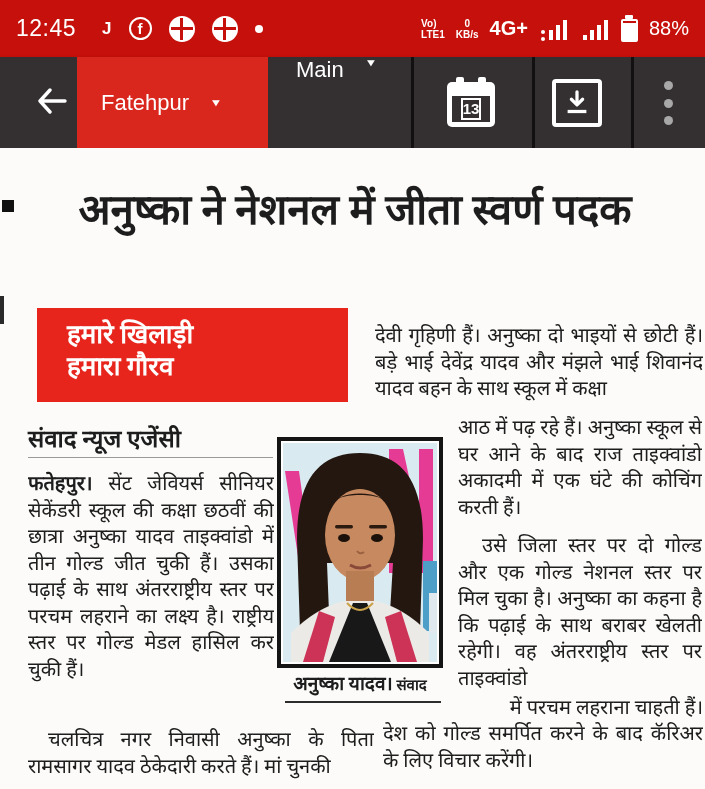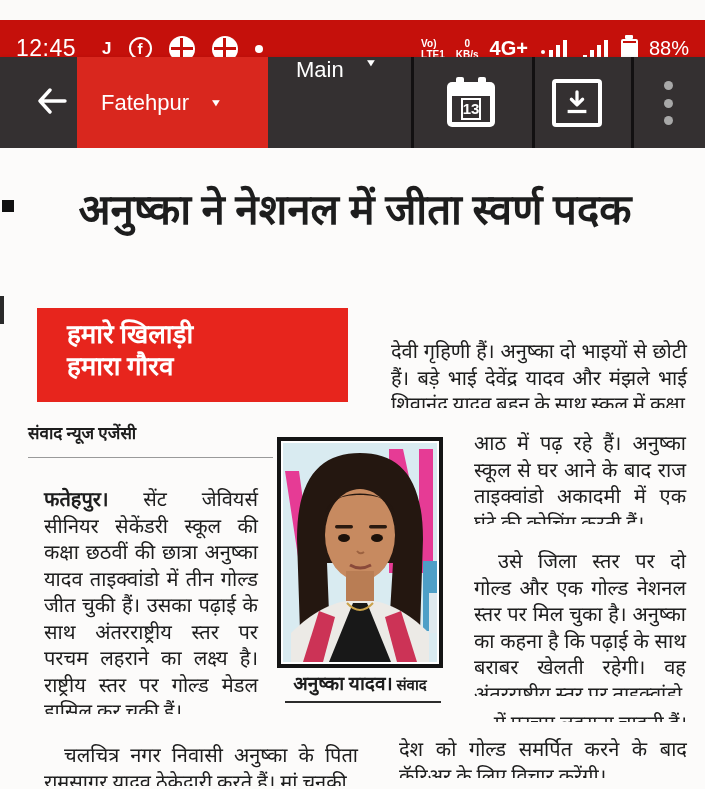--- a/index.html
+++ b/index.html
@@ -5,21 +5,21 @@
   html,body{margin:0;padding:0;background:#555;}
   .screen{
     position:relative;width:705px;height:789px;overflow:hidden;
     background:#fbfaf9;font-family:"Liberation Sans",sans-serif;
     -webkit-font-smoothing:antialiased;
   }
   
   .statusbar{
     position:absolute;left:0;top:0;width:705px;height:57px;
     background:#c5100b;color:#fff;display:flex;align-items:center;
-    padding:0 16px;box-sizing:border-box;margin-top:20px;
+    padding:0 16px;box-sizing:border-box;
   }
   .sb-time{font-size:23px;font-weight:400;letter-spacing:.5px;}
   .sb-left-icons{display:flex;align-items:center;gap:17px;margin-left:26px;}
   .sb-j{font-size:17px;font-weight:bold;}
   .sb-fb{width:23px;height:23px;border:2px solid #fff;border-radius:50%;
     display:flex;align-items:center;justify-content:center;
     font-size:15px;font-weight:bold;box-sizing:border-box;}
   .sb-app{width:26px;height:26px;border-radius:50%;background:#fff;position:relative;}
   .sb-app:before,.sb-app:after{content:"";position:absolute;background:#c5100b;}
   .sb-app:before{left:11.5px;top:2px;width:3px;height:22px;}
@@ -73,23 +73,23 @@
     font-size:42px;font-weight:bold;letter-spacing:0;line-height:52px;}
   .subheadline{position:absolute;left:60px;top:108px;width:590px;text-align:center;
     font-size:27px;font-weight:bold;line-height:34px;}
   .badge{position:absolute;left:37px;top:160px;width:311px;height:94px;background:#e7251d;
     color:#fff;font-weight:bold;font-size:26px;line-height:32px;
     padding:11px 0 0 30px;box-sizing:border-box;}
   .badge-tag{position:absolute;left:227px;top:4px;width:81px;height:55px;background:#ffd40e;
     clip-path:polygon(0 0,100% 0,100% 72%,22% 72%,0 100%);
     display:flex;justify-content:center;color:#7c1208;
     font-size:25px;font-weight:bold;padding-top:4px;box-sizing:border-box;}
-  .byline{position:absolute;left:28px;top:273px;font-size:17px;font-weight:bold;}
+  .byline{position:absolute;left:28px;top:273px;font-size:24px;font-weight:bold;}
   .byline-rule{position:absolute;left:28px;top:309px;width:245px;height:1px;background:#9a9a9a;}
-  .bodytext{font-size:20px;line-height:26.5px;text-align:justify;margin:16px;}
+  .bodytext{font-size:20px;line-height:26.5px;text-align:justify;margin:0;}
   .colL1{position:absolute;left:28px;top:322px;width:246px;height:244px;overflow:hidden;}
   .colL2{position:absolute;left:28px;top:578px;width:346px;height:60px;overflow:hidden;}
   .colL2 p{text-indent:20px;}
   .dateline{font-weight:bold;}
   .colRA{position:absolute;left:375px;top:174px;width:328px;height:86px;overflow:hidden;}
   .colRB1{position:absolute;left:458px;top:266px;width:244px;height:110px;overflow:hidden;}
   .colRB2{position:absolute;left:458px;top:384px;width:244px;height:164px;overflow:hidden;}
   .colRB2 p{text-indent:24px;}
   .colRC{position:absolute;left:448px;top:546px;width:255px;height:28px;overflow:hidden;}
   .colRC p{text-align:right;}

